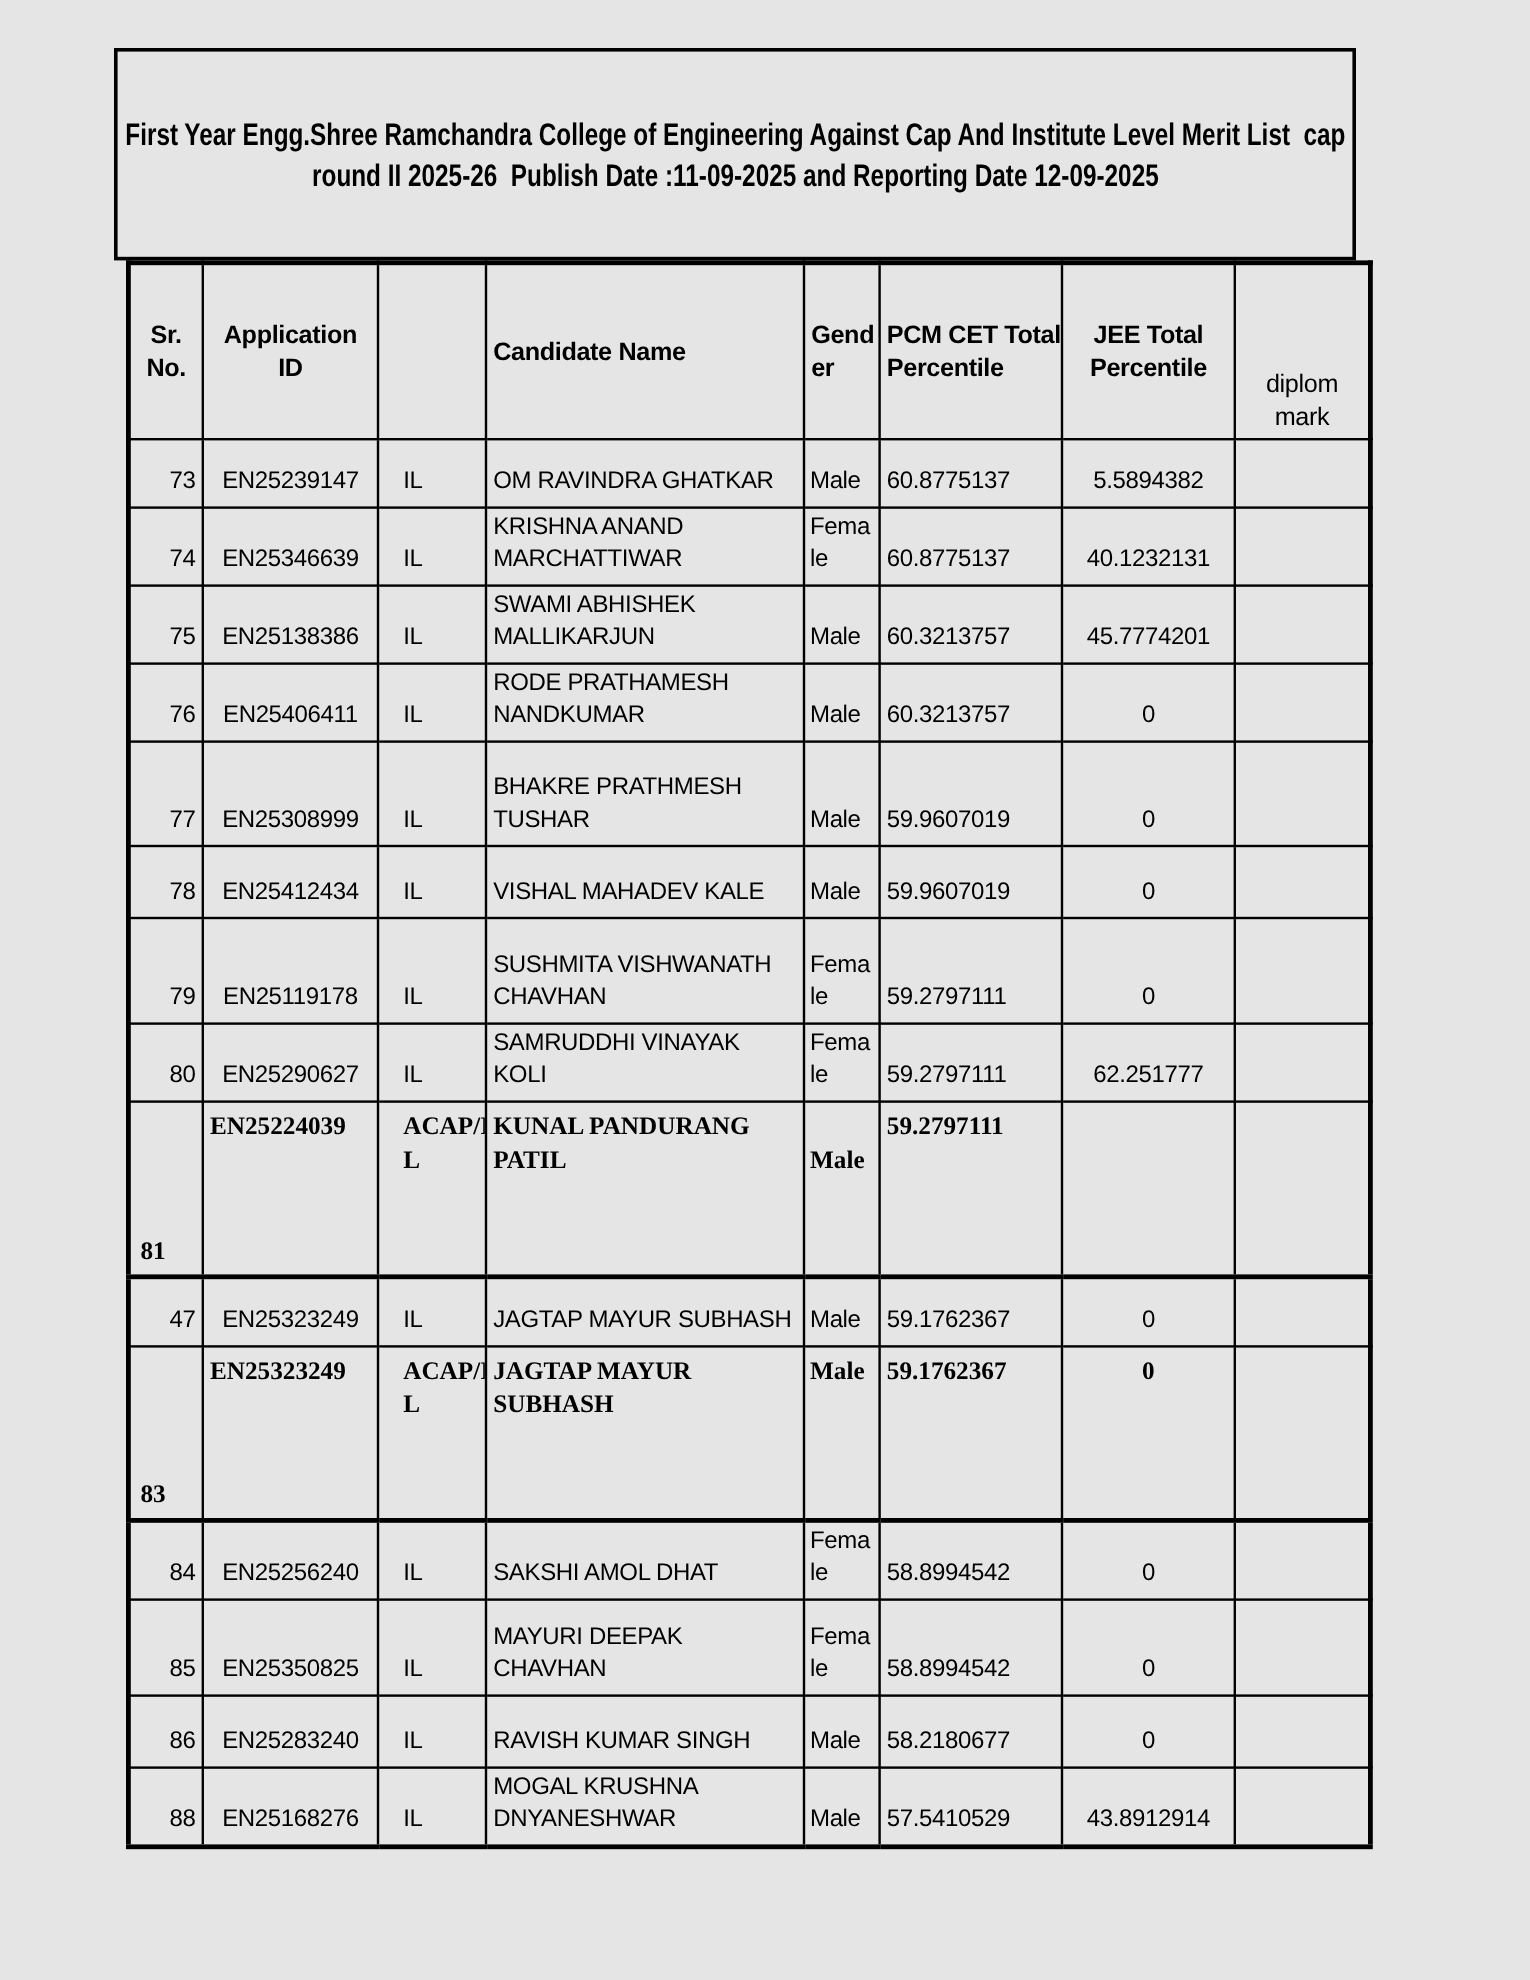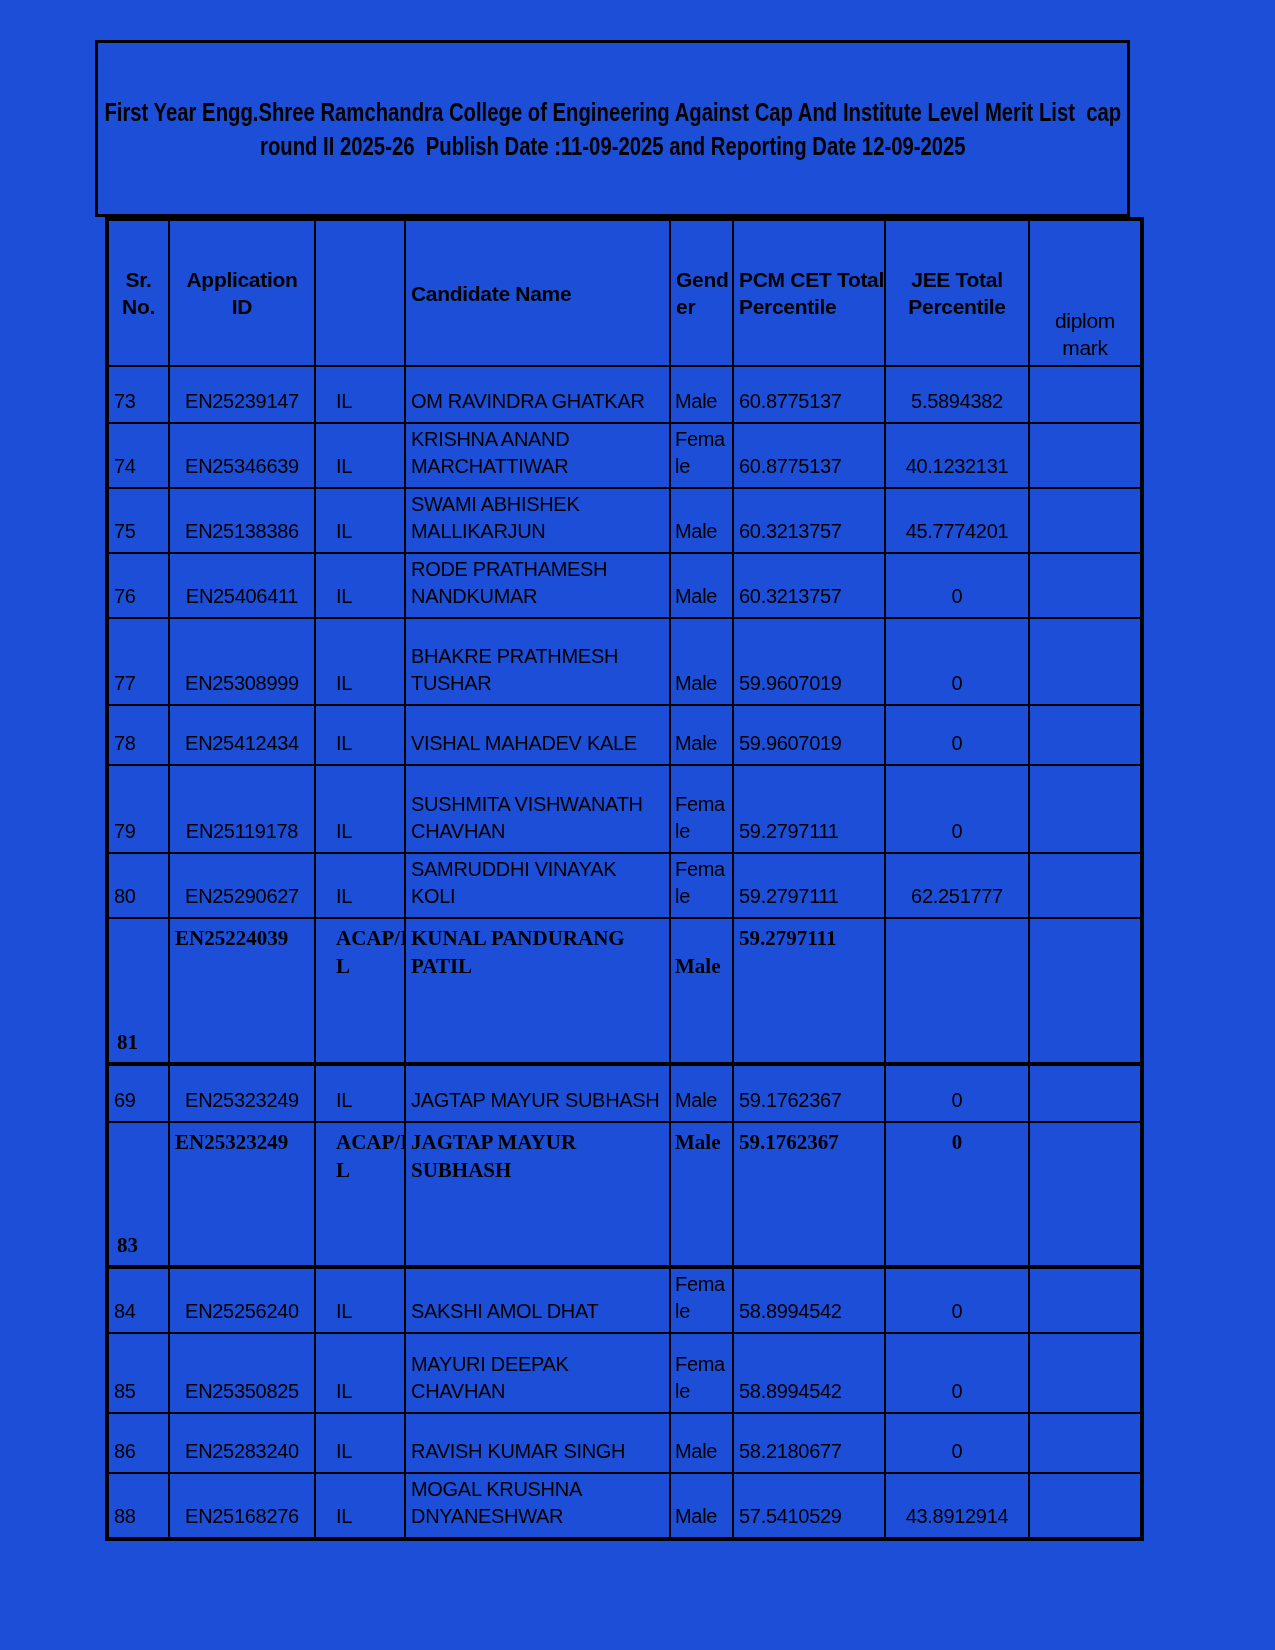--- a/index.html
+++ b/index.html
@@ -1,17 +1,17 @@
 <!DOCTYPE html>
 <html><head>
 <meta charset="utf-8">
 <style>
   html,body { margin:0; padding:0; background:#ffffff; }
   .page {
-    position:relative; width:1275px; height:1650px; background:#1d4ed8;
+    position:relative; width:1275px; height:1650px; background:#e5e5e5;
     font-family:"Liberation Sans", sans-serif; color:#000000; overflow:hidden;
   }
   .title-box {
     position:absolute; left:95px; top:40px; width:1035px; height:177px;
     border:3px solid #000; box-sizing:border-box;
     display:flex; align-items:center; justify-content:center;
   }
   .doc-title {
     font-weight:bold; font-size:26px; line-height:34px; text-align:center;
     white-space:pre; transform:scaleX(0.78); transform-origin:center center;
@@ -30,21 +30,21 @@
     font-weight:bold; font-size:21px; letter-spacing:-0.3px; line-height:27px;
     vertical-align:middle; padding:2px 5px; border-bottom-width:3px;
   }
   thead th.c-sr, thead th.c-app, thead th.c-type, thead th.c-jee { text-align:center; }
   thead th.c-name, thead th.c-gender, thead th.c-pcm { text-align:left; }
   thead th.c-dip { font-weight:normal; vertical-align:bottom; text-align:center; font-size:21px; padding-bottom:4px; }
   tbody td {
     font-size:20px; letter-spacing:-0.3px; line-height:27px;
     vertical-align:bottom; padding:2px 5px 7px 5px;
   }
-  tbody td.c-sr  { text-align:left; }
+  tbody td.c-sr  { text-align:right; }
   tbody td.c-app { text-align:center; }
   tbody td.c-type{ text-align:left;padding-left:20px; }
   tbody td.c-name{ text-align:left; }
   tbody td.c-gender{ text-align:left; padding-left:4px; padding-right:0; }
   tbody td.c-pcm { text-align:left; }
   tbody td.c-jee { text-align:center; }
   tr.serif td {
     font-family:"Liberation Serif", serif; font-size:21px; letter-spacing:0;
     vertical-align:top; padding-top:5px; line-height:28px;font-weight:bold;
   }
@@ -188,21 +188,21 @@
           <td class="c-type">ACAP/I
 L</td>
           <td class="c-name">KUNAL PANDURANG
 PATIL</td>
           <td class="c-gender">Male</td>
           <td class="c-pcm">59.2797111</td>
           <td class="c-jee"></td>
           <td class="c-dip"></td>
         </tr>
         <tr style="height: 58px;">
-          <td class="c-sr">69</td>
+          <td class="c-sr">47</td>
           <td class="c-app">EN25323249</td>
           <td class="c-type">IL</td>
           <td class="c-name">JAGTAP MAYUR SUBHASH</td>
           <td class="c-gender">Male</td>
           <td class="c-pcm">59.1762367</td>
           <td class="c-jee">0</td>
           <td class="c-dip"></td>
         </tr>
         <tr class="serif thick" style="height: 145px;">
           <td class="c-sr">83</td>

